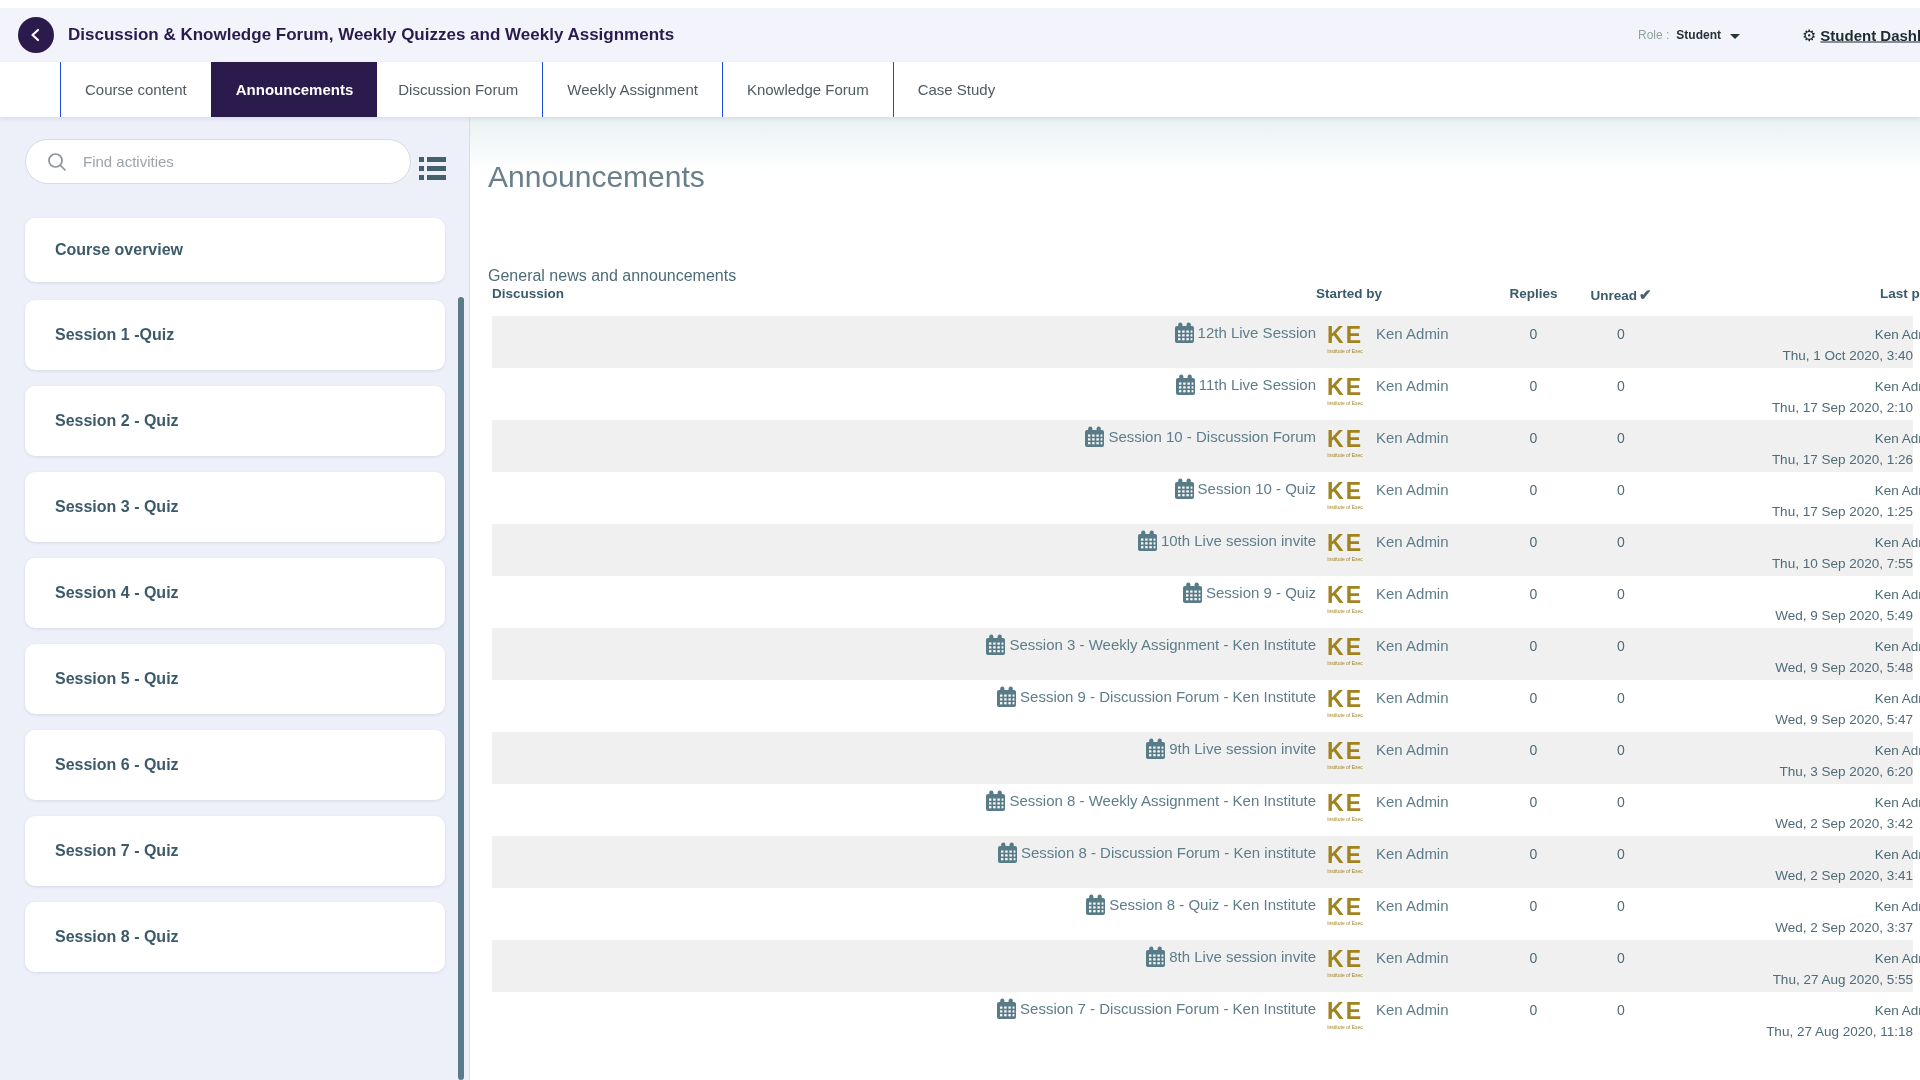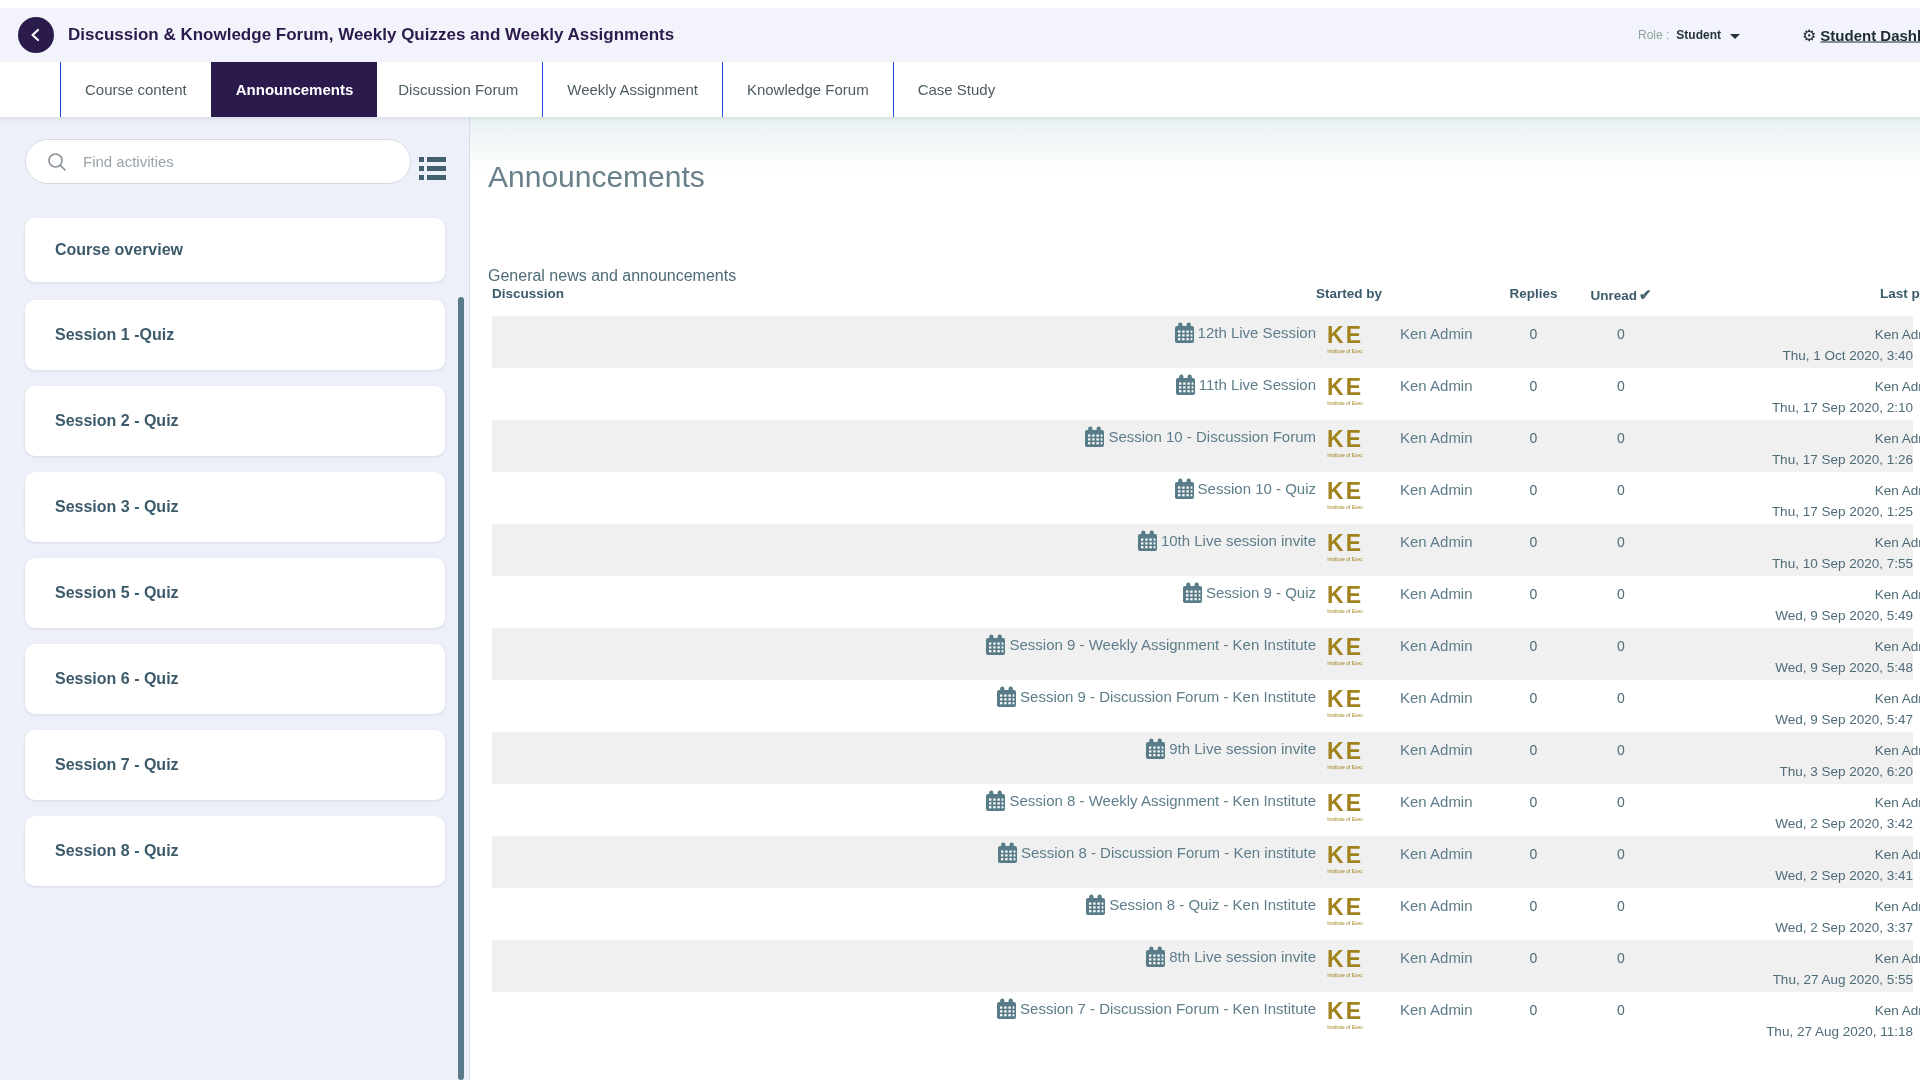--- a/index.html
+++ b/index.html
@@ -181,21 +181,21 @@
 
   .trow { height: 52px; }
   .trow.odd { background: #f0f0f1; }
   .cell-disc {
     display: flex; align-items: flex-start;
     padding-top: 7px;
     overflow: hidden; white-space: nowrap; justify-content: flex-end;
   }
   .cal-icon { flex: none; margin-right: 3px; margin-top: -1px; }
   .disc-title { font-size: 15px; color: #5e7d8a; line-height: 20px; cursor: pointer; }
-  .cell-start { display: flex; align-items: flex-start; padding-top: 5px; gap: 24px; }
+  .cell-start { display: flex; align-items: flex-start; padding-top: 5px; }
   .avatar {
     width: 46px; flex: none;
     text-align: center; line-height: 1;
     padding-top: 3px; margin-left: 6px;
   }
   .avatar-letters {
     font-size: 23px; font-weight: bold;
     color: #a1831d; letter-spacing: 2px;
   }
   .avatar-sub {
@@ -292,20 +292,23 @@
         <div class="card session">
       <span>Session 1 -Quiz</span>
     </div>
         <div class="card session">
       <span>Session 2 - Quiz</span>
     </div>
         <div class="card session">
       <span>Session 3 - Quiz</span>
     </div>
         <div class="card session">
+      <span>Session 4 - Quiz</span>
+    </div>
+        <div class="card session">
       <span>Session 5 - Quiz</span>
     </div>
         <div class="card session">
       <span>Session 6 - Quiz</span>
     </div>
         <div class="card session">
       <span>Session 7 - Quiz</span>
     </div>
         <div class="card session">
       <span>Session 8 - Quiz</span>
@@ -565,21 +568,21 @@
             <rect x="4" y="12.3" width="2.4" height="2.2"></rect>
                   <rect x="8.2" y="12.3" width="2.4" height="2.2"></rect>
                   <rect x="12.4" y="12.3" width="2.4" height="2.2"></rect>
                   <rect x="16.6" y="12.3" width="1.8" height="2.2"></rect>
             <rect x="4" y="16.1" width="2.4" height="2.2"></rect>
                   <rect x="8.2" y="16.1" width="2.4" height="2.2"></rect>
                   <rect x="12.4" y="16.1" width="2.4" height="2.2"></rect>
                   <rect x="16.6" y="16.1" width="1.8" height="2.2"></rect>
           </g>
         </svg>
-        <span class="disc-title">Session 9 - Weekly Assignment - Ken Institute</span>
+        <span class="disc-title">Session 3 - Weekly Assignment - Ken Institute</span>
       </div>
       <div class="cell-start">
         <div class="avatar">
           <div class="avatar-letters">KE</div>
           <div class="avatar-sub">Institute of Exec</div>
         </div>
         <span class="starter-name">Ken Admin</span>
       </div>
       <div class="cell-num">0</div>
       <div class="cell-num">0</div>

